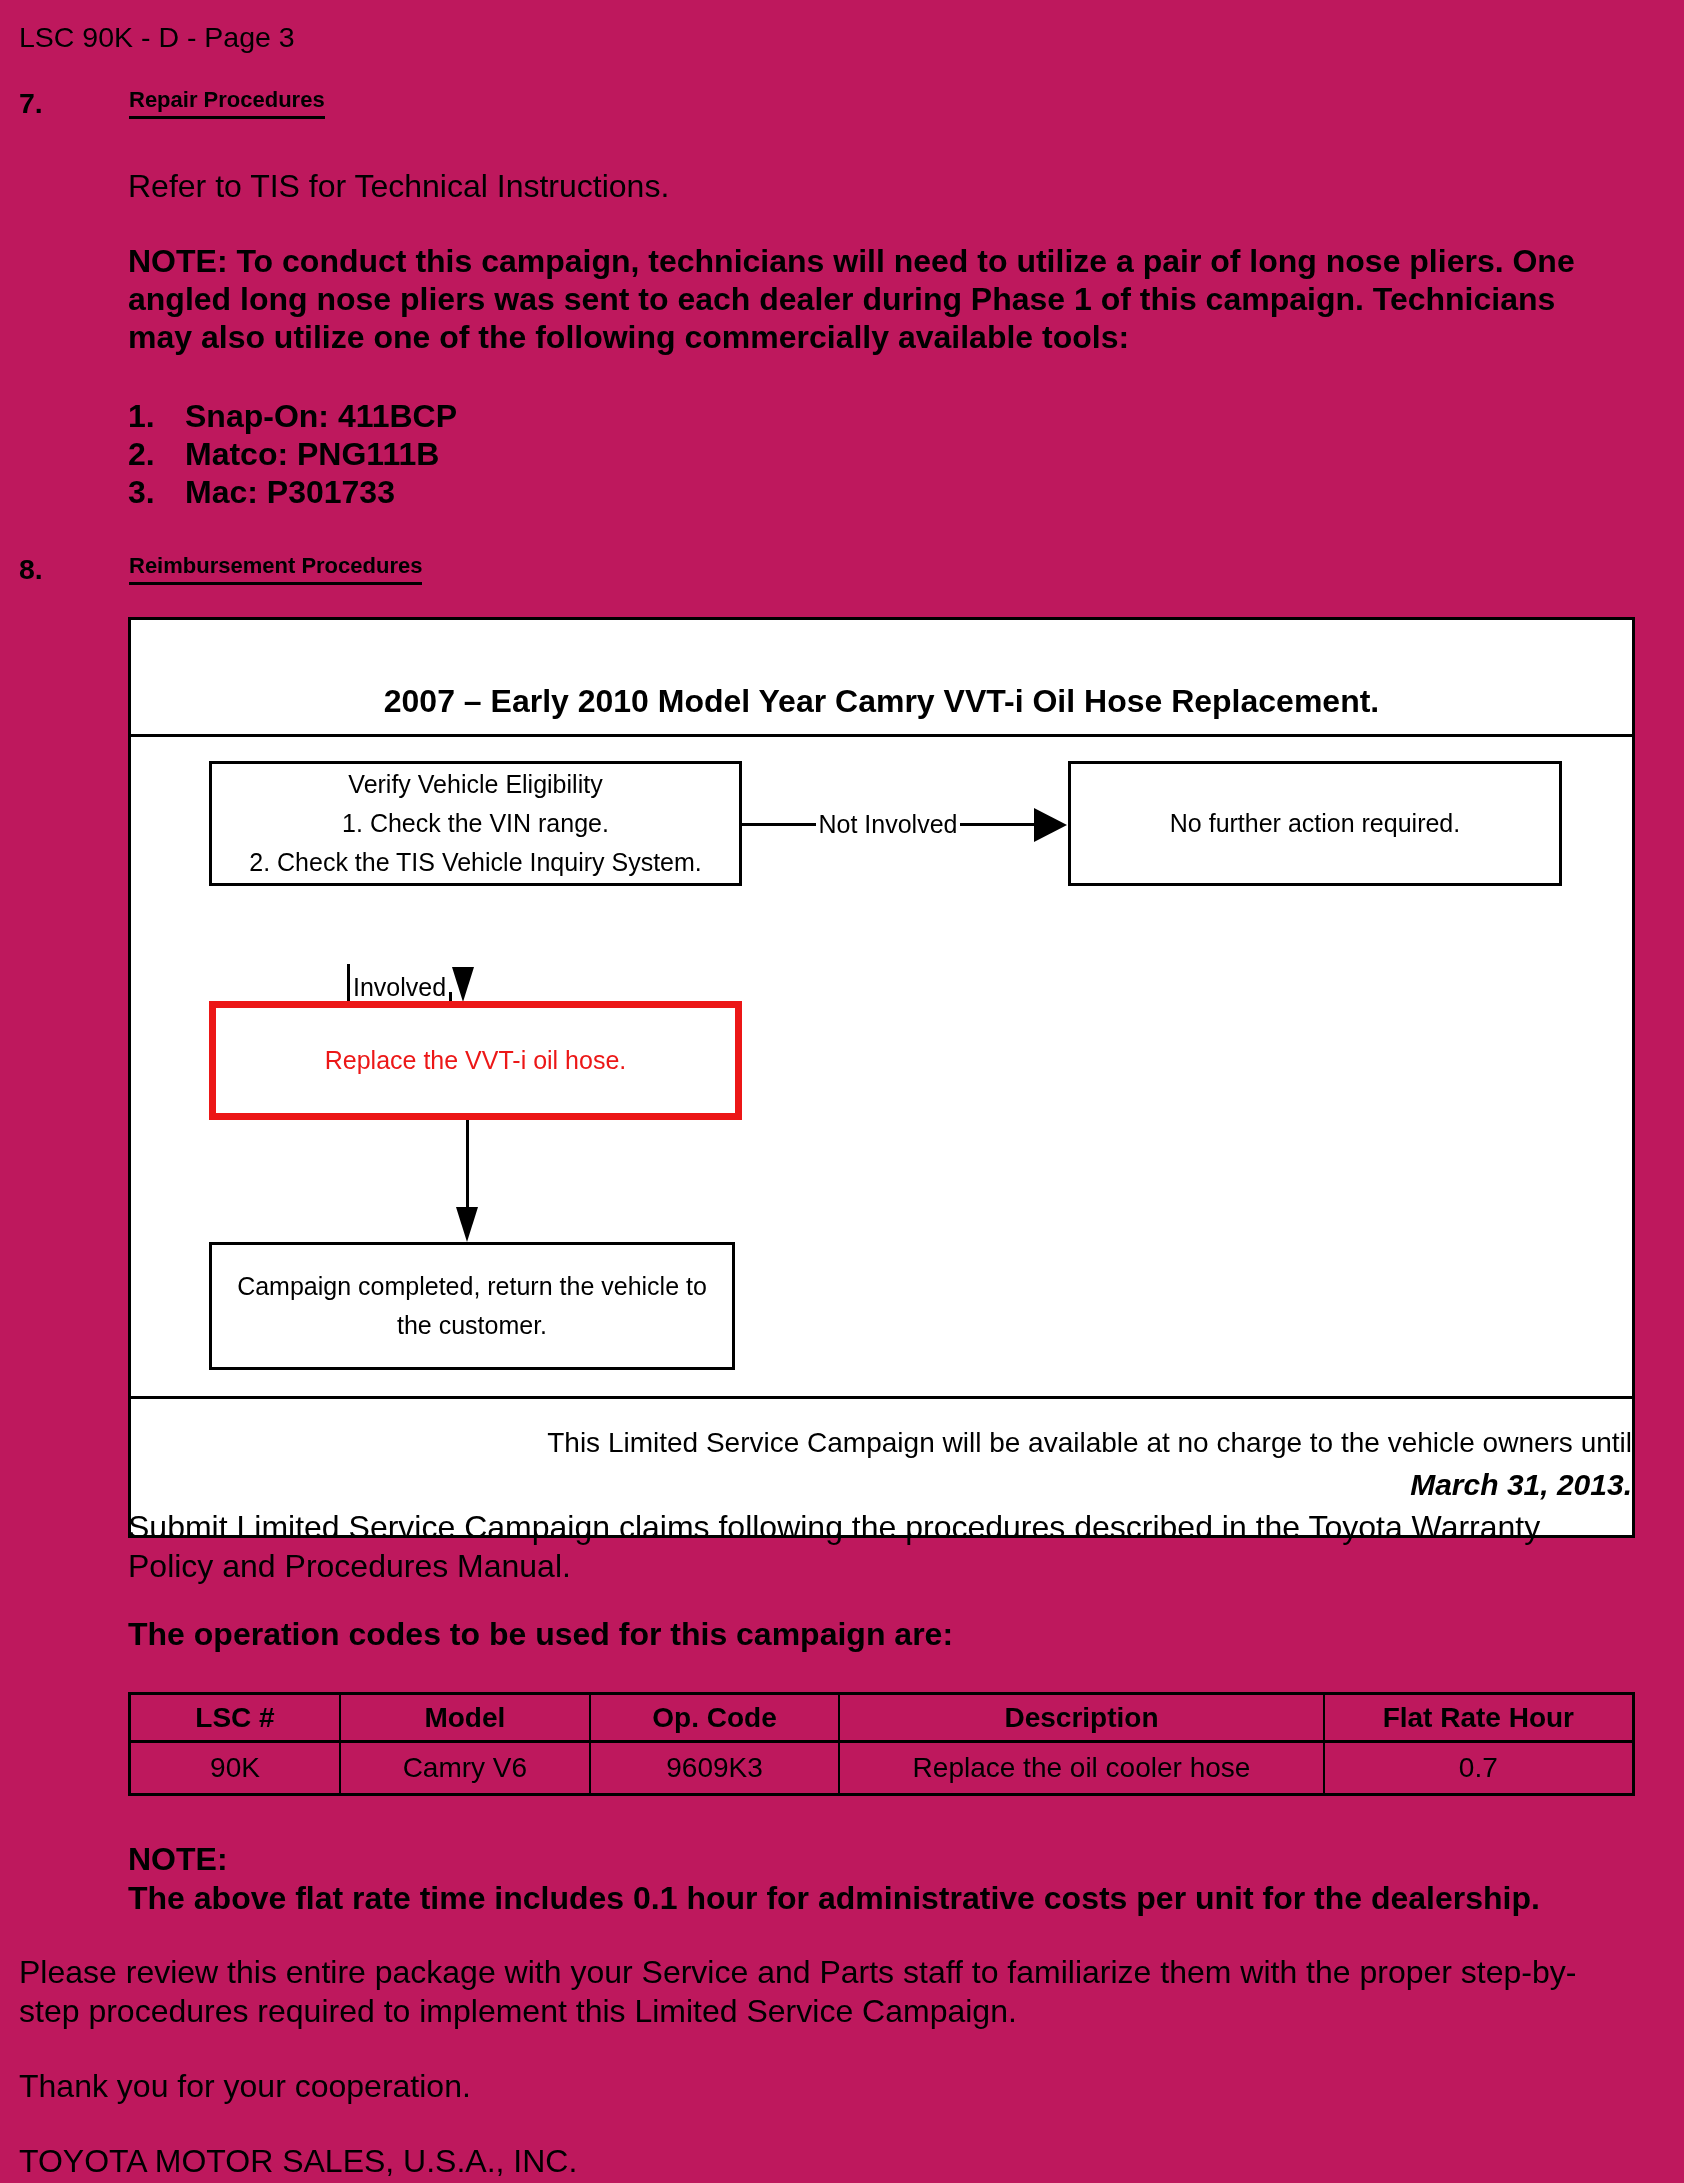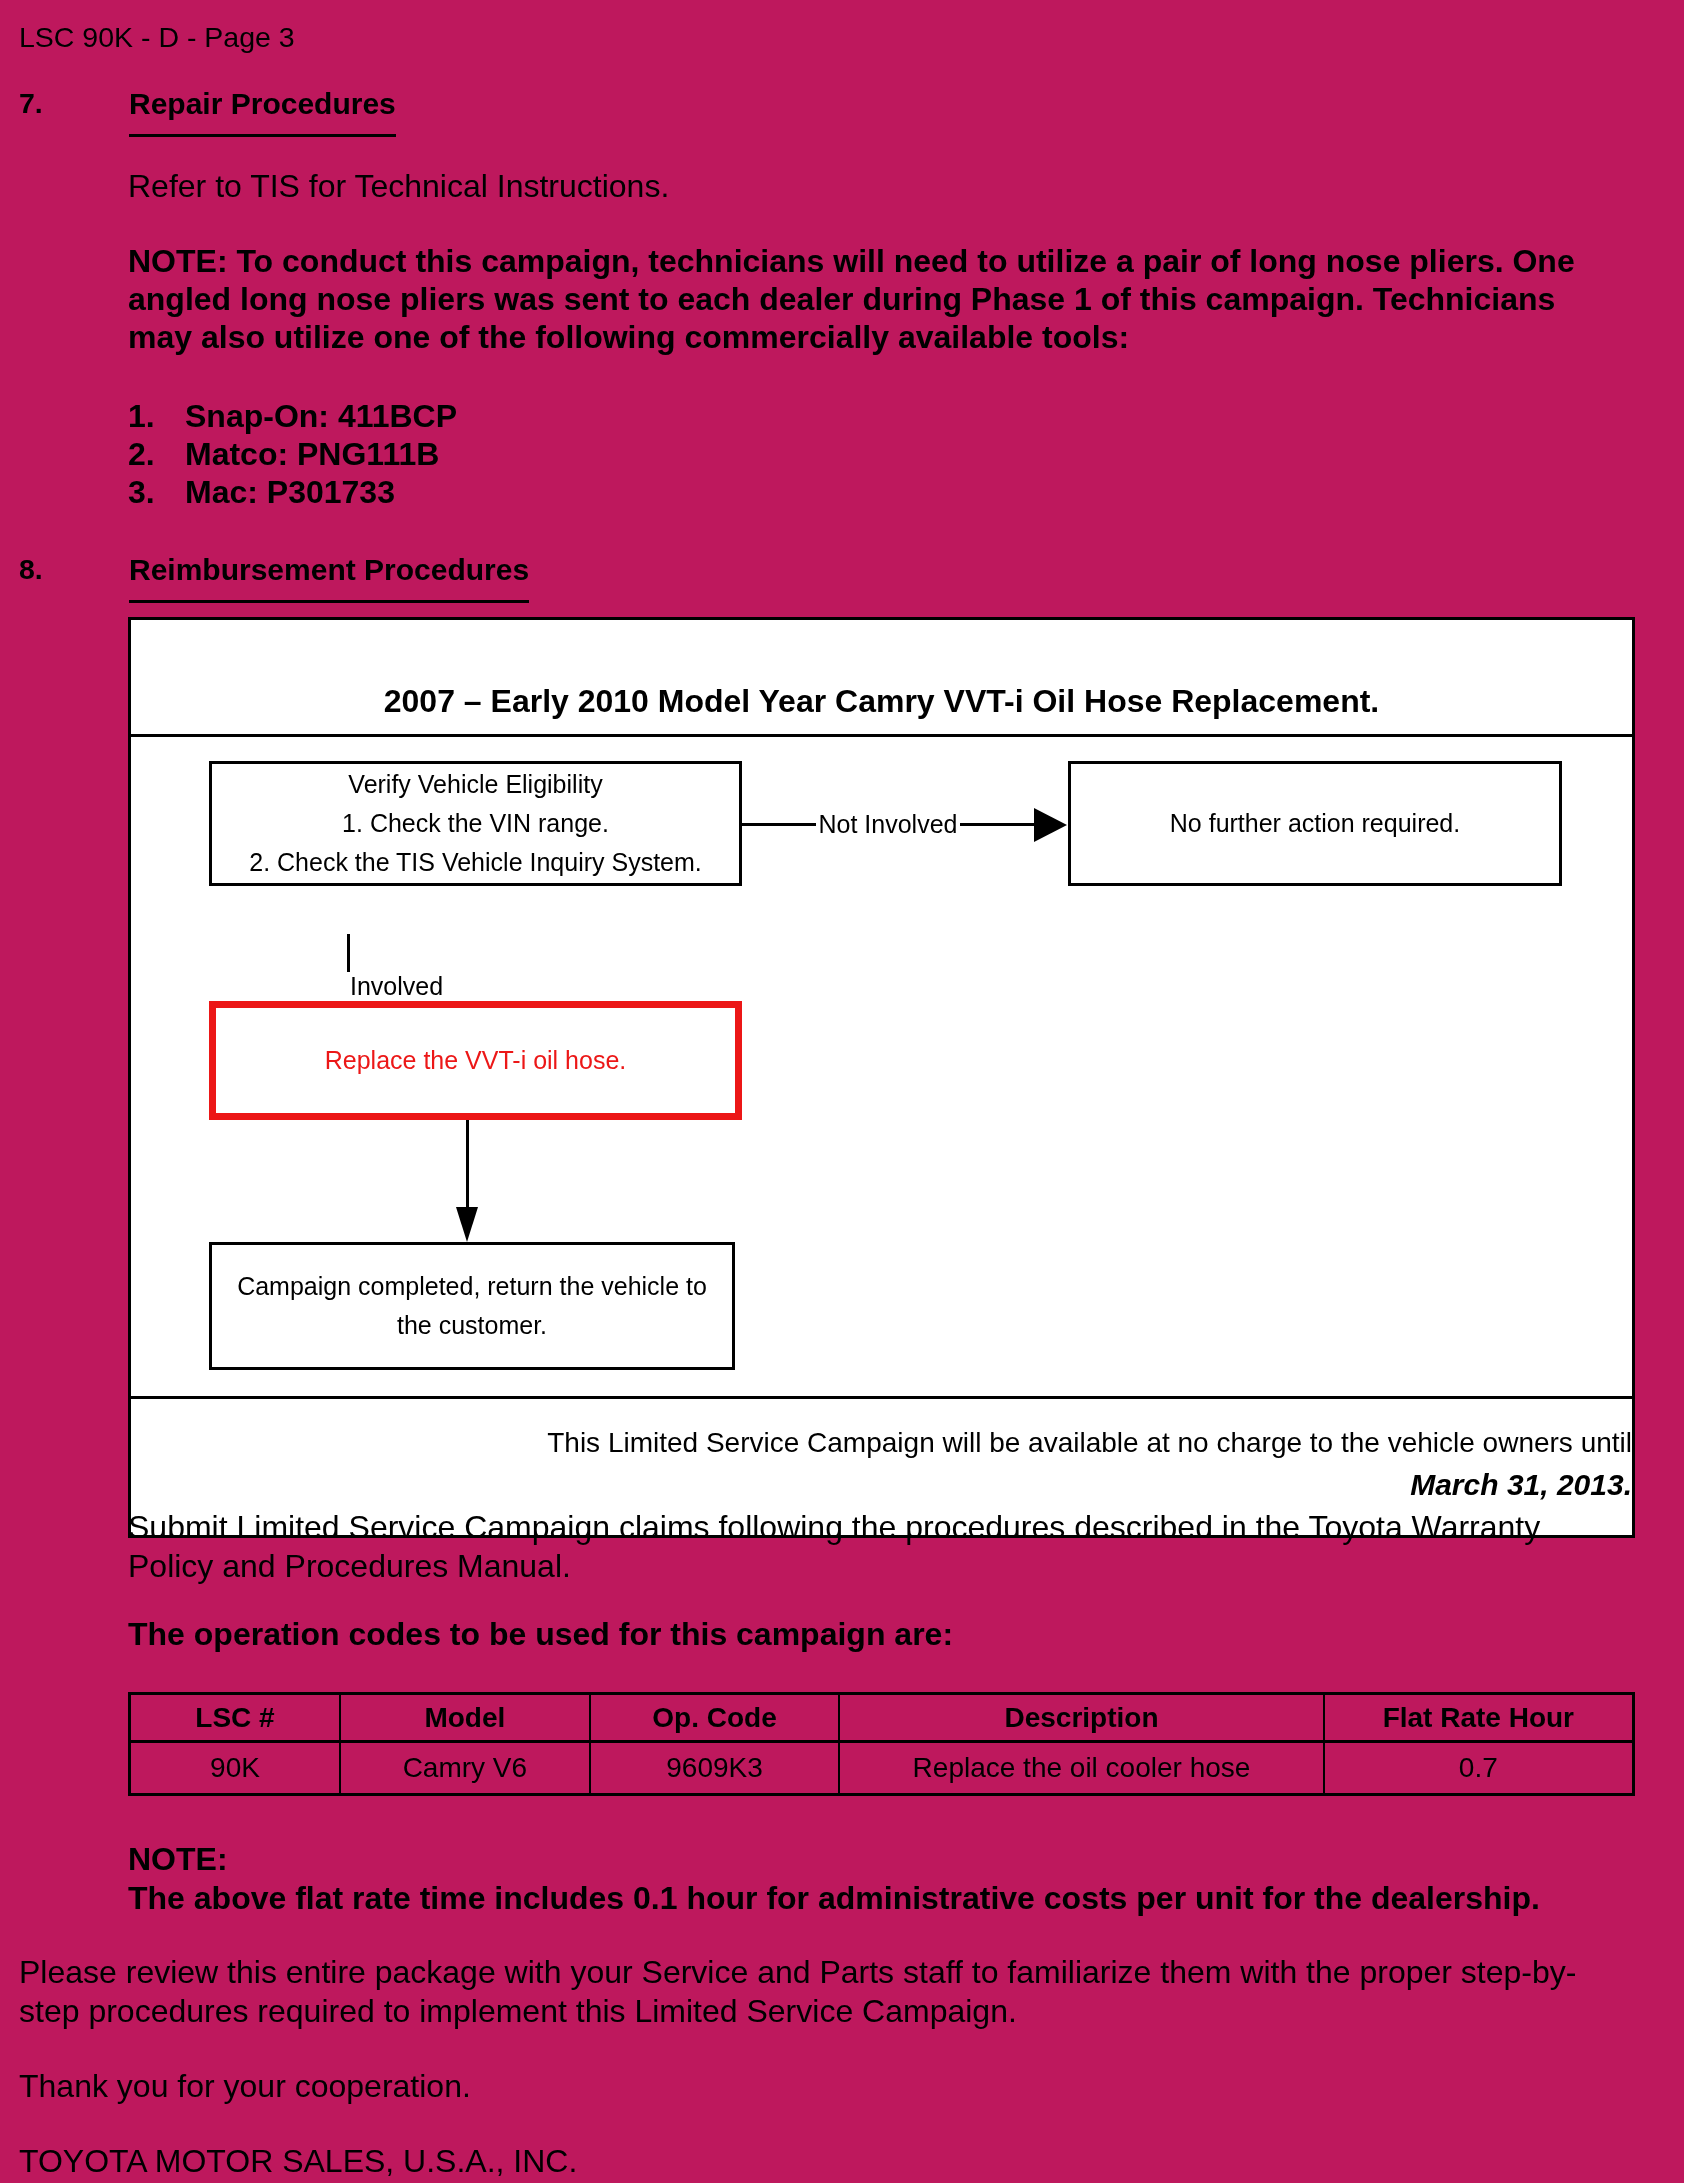--- a/index.html
+++ b/index.html
@@ -20,22 +20,22 @@
   .body-text { font-size: 32px; line-height: 38px; }
   .lines { white-space: pre-line; }
 
   
   .doc-header { left: 19px; top: 21px; font-size: 28.5px; }
 
   
   .section-row { display: flex; align-items: flex-start; }
   .section-num { width: 110px; font-size: 28.5px; font-weight: bold; }
   .section-title {
-    font-size: 30px; font-weight: bold;
-    border-bottom: 3.8px solid #000; padding-bottom: 13px;
+    font-size: 22px; font-weight: bold;
+    border-bottom: 3.8px solid #000; padding-bottom: 3px;
   }
   .sec7 { left: 19px; top: 87px; }
   .sec8 { left: 19px; top: 553px; }
 
   .refer-p   { left: 128px; top: 167px; }
   .note-p    { left: 128px; top: 242px; width: 1495px; font-weight: bold; }
 
   .tool-list { left: 128px; top: 397px; font-weight: bold; }
   .tool-item { display: flex; line-height: 38px; }
   .tool-num  { width: 57px; }
@@ -71,21 +71,21 @@
   }
   .h-line { flex: 1; height: 3px; background: #000; }
   .arrow-label { font-size: 25px; padding: 0 3px; white-space: nowrap; }
   .arrowhead-right {
     width: 0; height: 0;
     border-top: 17.3px solid transparent; border-bottom: 17.3px solid transparent;
     border-left: 33px solid #000;
   }
   .v-arrow1 {
     position: absolute; left: 216px; top: 149px; width: 240px; height: 116px;
-    display: flex; flex-direction: column; align-items: flex-start; margin-top: 48px;
+    display: flex; align-items: flex-end;
   }
   .v-arrow2 {
     position: absolute; left: 321px; top: 383px; width: 30px; height: 122px;
     display: flex; flex-direction: column; align-items: center;
   }
   .v-line { width: 3px; background: #000; }
   .v1a { height: 38px; } .v1b { height: 10.5px; } .v2a { height: 87px; }
   .arrowhead-down {
     width: 0; height: 0;
     border-left: 11.3px solid transparent; border-right: 11.3px solid transparent;

